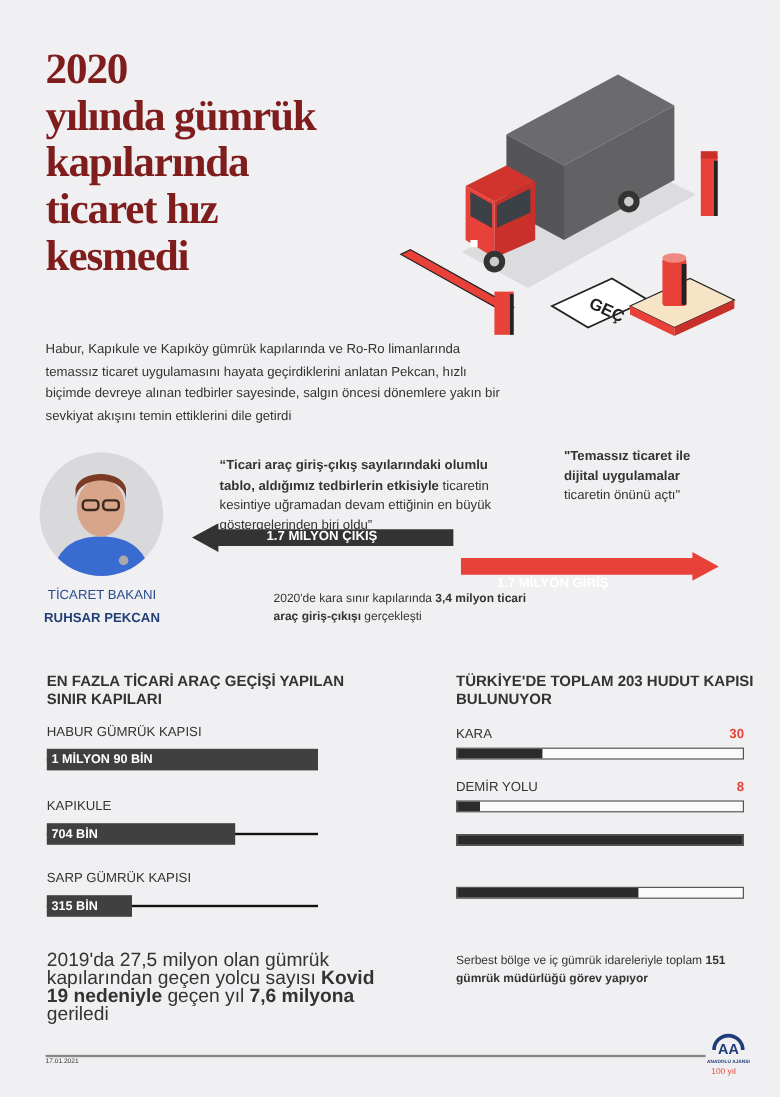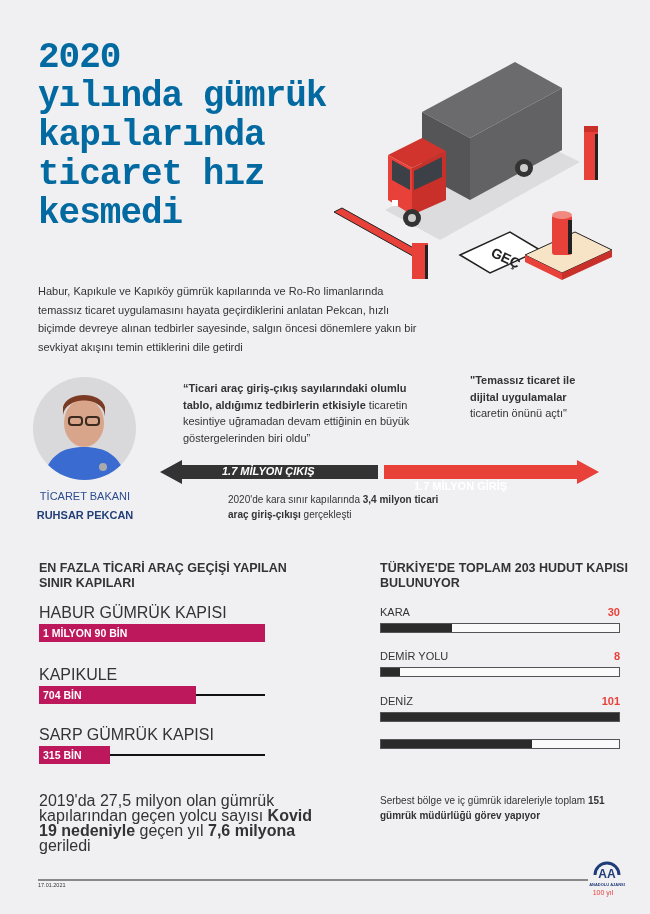--- a/index.html
+++ b/index.html
@@ -1,44 +1,44 @@
 <!DOCTYPE html>
 <html><head>
 <meta charset="utf-8">
 <style>
   * { box-sizing: border-box; margin: 0; padding: 0; }
   body { width: 650px; height: 914px; background: #f0f0f2; font-family: "Liberation Sans", sans-serif; color: #333; position: relative; overflow: hidden; }
   .abs { position: absolute; }
-  .title { left: 38px; top: 38px; width: 330px; color: #0369a1; font-family: Liberation Mono, monospace; font-weight: bold; font-size: 36px; line-height: 39px; letter-spacing: -1px; }
+  .title { left: 38px; top: 38px; width: 330px; color: #7f1d1d; font-family: Liberation Serif, serif; font-weight: bold; font-size: 36px; line-height: 39px; letter-spacing: -1px; }
   .title div { white-space: nowrap; }
   .intro { left: 38px; top: 282px; width: 380px; font-size: 11px; line-height: 18.5px; color: #333; font-weight: bold; }
   .illus { left: 330px; top: 50px; width: 300px; height: 230px; }
 
   .portrait { left: 33px; top: 377px; width: 103px; height: 103px; border-radius: 50%; background: #d9d9db; overflow: hidden; }
   .role { left: 30px; top: 490px; width: 110px; text-align: center; font-size: 11px; color: #2a4c8f; }
   .name { left: 30px; top: 509px; width: 110px; text-align: center; font-size: 11px; color: #233f78; font-weight: bold; }
 
   .quote1 { left: 183px; top: 380px; width: 230px; font-size: 11px; line-height: 16.5px; color: #333; }
   .quote2 { left: 470px; top: 372px; width: 120px; font-size: 11px; line-height: 16.5px; color: #333; }
   b { font-weight: bold; }
 
-  .arrow-out { left: 160px; top: 460px; width: 218px; height: 24px; font-style: italic; }
+  .arrow-out { left: 160px; top: 436px; width: 218px; height: 24px; }
   .arrow-in { left: 384px; top: 460px; width: 215px; height: 24px; }
   .arrow-label { position: absolute; top: 5px; font-size: 11px; font-weight: bold; color: #fff; white-space: nowrap; }
   .caption1 { left: 190px; top: 492px; width: 230px; font-size: 10px; line-height: 15px; color: #333; margin-left: 38px; }
 
   .sec-title { font-size: 12.5px; font-weight: bold; line-height: 15px; color: #333; }
   .left-title { left: 39px; top: 561px; width: 260px; }
   .right-title { left: 380px; top: 561px; width: 260px; }
 
   .gate { position: absolute; left: 39px; width: 226px; }
-  .gate-label { font-size: 16px; color: #333; height: 14px; margin-bottom: 6px; }
+  .gate-label { font-size: 11px; color: #333; height: 14px; margin-bottom: 6px; }
   .gate-track { position: relative; height: 18px; }
   .gate-line { position: absolute; left: 0; right: 0; top: 8px; height: 2px; background: #111; }
-  .gate-bar { position: absolute; left: 0; top: 0; height: 18px; background: #be185d; color: #fff; font-size: 10.5px; font-weight: bold; line-height: 18px; padding-left: 4px; white-space: nowrap; }
+  .gate-bar { position: absolute; left: 0; top: 0; height: 18px; background: #404040; color: #fff; font-size: 10.5px; font-weight: bold; line-height: 18px; padding-left: 4px; white-space: nowrap; }
 
   .hudut { position: absolute; left: 380px; width: 240px; }
   .hudut-head { display: flex; justify-content: space-between; font-size: 11px; height: 14px; margin-bottom: 3px; }
   .hudut-val { color: #e8413a; font-weight: bold; }
   .hudut-track { height: 10px; border: 1px solid #555; background: #fafafa; position: relative; }
   .hudut-fill { position: absolute; left: 0; top: 0; bottom: 0; background: #2b2b2b; }
 
   .caption2 { left: 39px; top: 793px; width: 280px; font-size: 16px; line-height: 15px; color: #333; }
   .caption3 { left: 380px; top: 793px; width: 260px; font-size: 10px; line-height: 15px; color: #333; }
 
@@ -176,24 +176,20 @@
 <div class="hudut" style="top:650px;">
   <div class="hudut-head">
       <span>DEMİR YOLU</span>
       <span class="hudut-val">8</span>
     </div>
   <div class="hudut-track">
       <div class="hudut-fill" style="width:7.9%;"></div>
     </div>
 </div>
 <div class="hudut" style="top:695px;">
-  <div class="hudut-head">
-      <span>DENİZ</span>
-      <span class="hudut-val">101</span>
-    </div>
   <div class="hudut-track">
       <div class="hudut-fill" style="width:100%;"></div>
     </div>
 </div>
 <div class="hudut" style="top:739px;">
   <div class="hudut-track">
       <div class="hudut-fill" style="width:63.4%;"></div>
     </div>
 </div>
 

